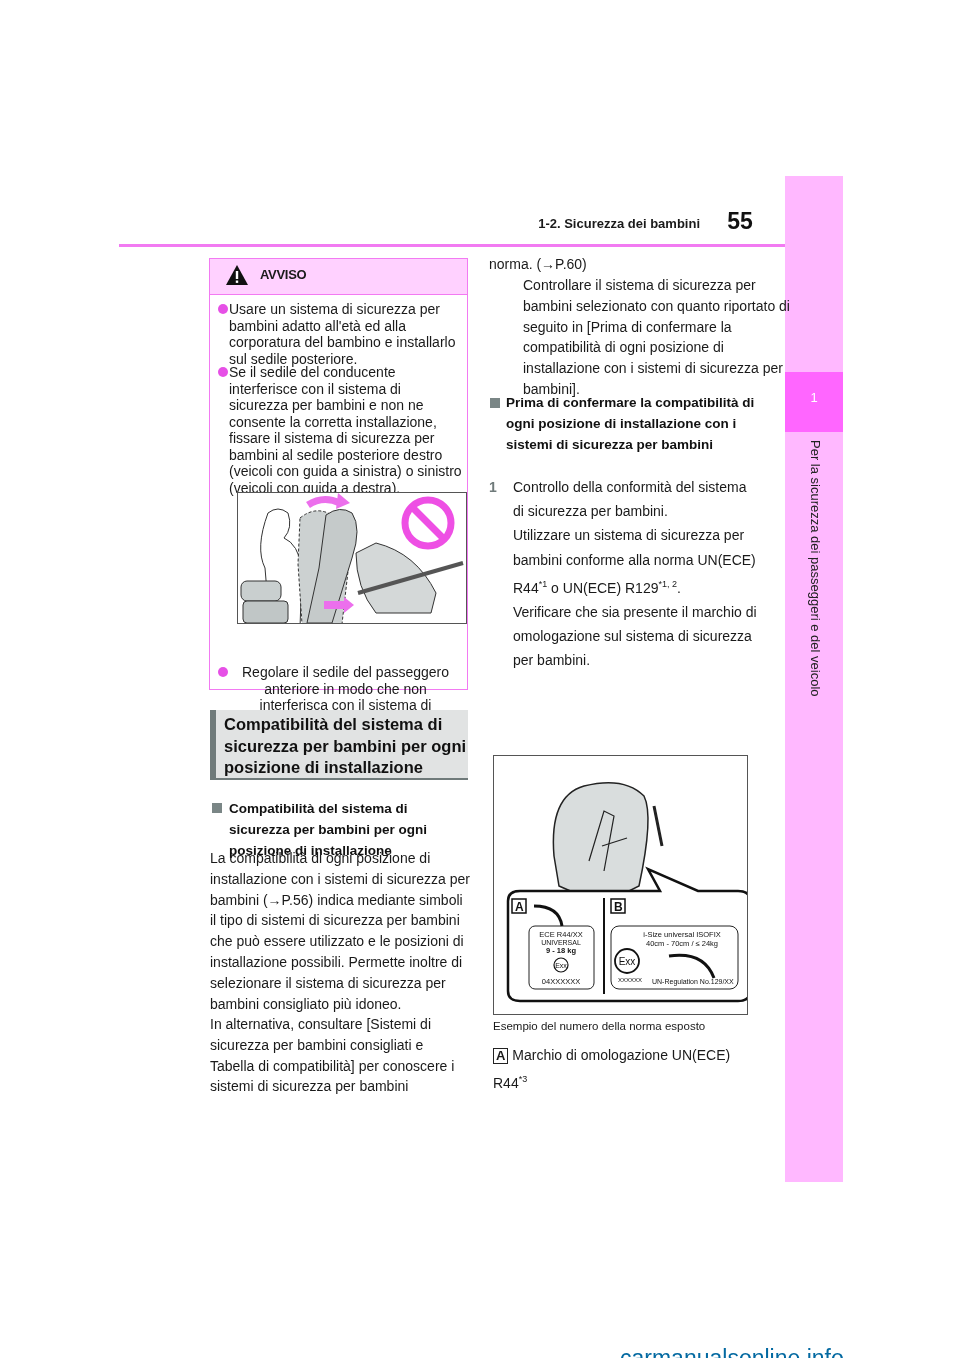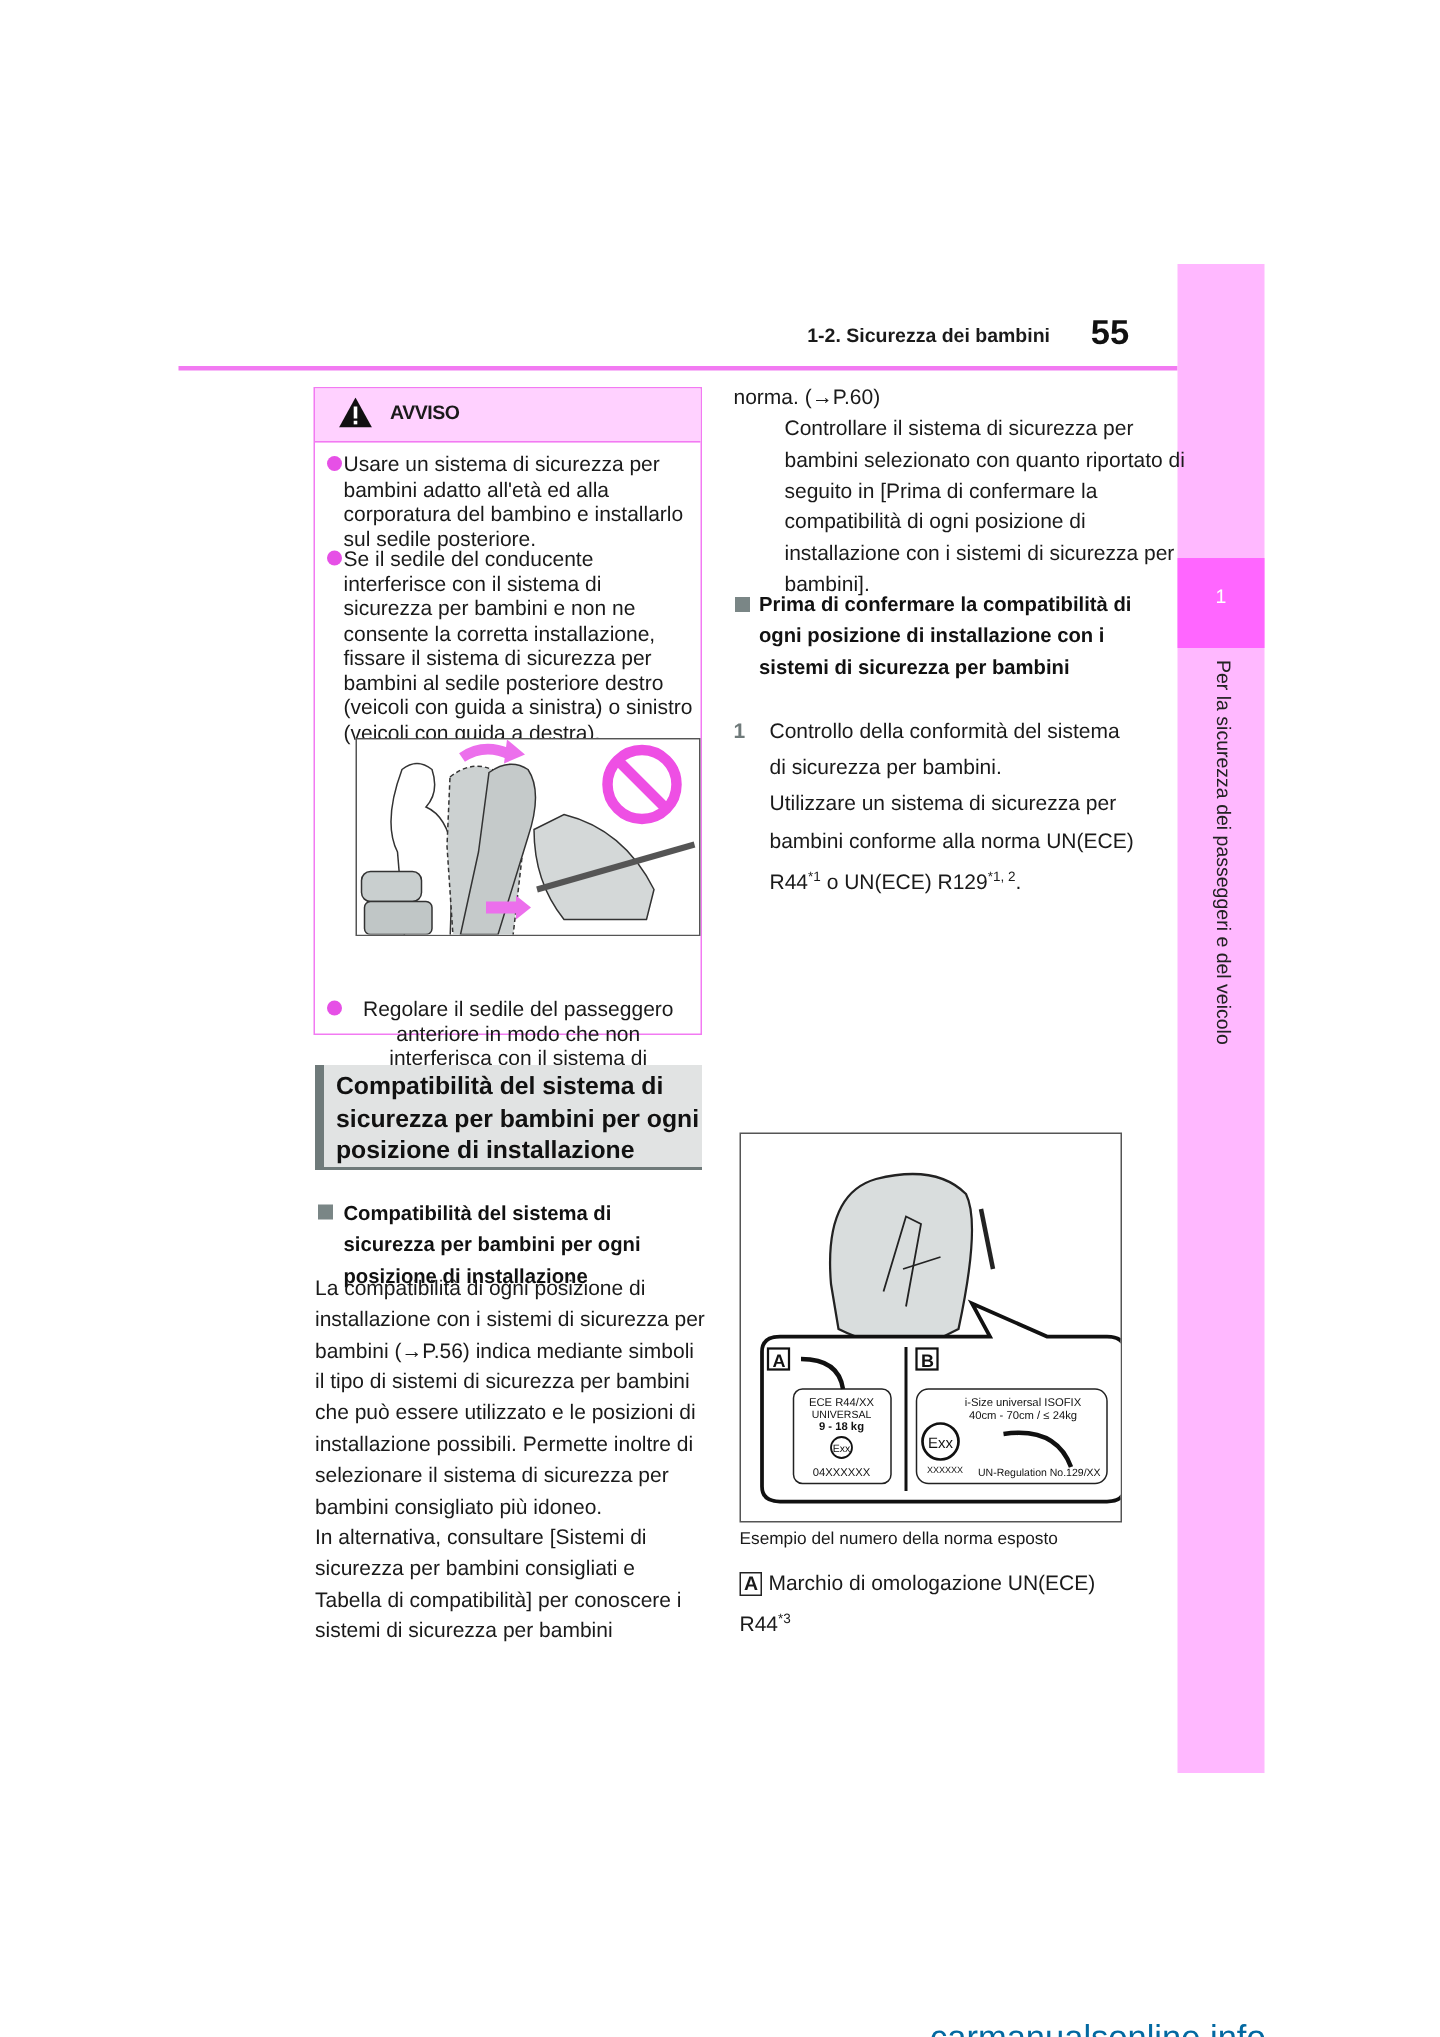--- a/index.html
+++ b/index.html
@@ -129,20 +129,21 @@
 <div class="abs" style="left:489px; top:392px; width:268px;">
   <span class="sq" style="left:1px; top:6px;"></span>
   <div class="subhead" style="padding-left:17px;">Prima di confermare la compatibilità di ogni posizione di installazione con i sistemi di sicurezza per bambini</div>
 </div>
 
 <div class="abs body-text" style="left:489px; top:475px; width:270px; line-height:24.2px;">
   <span style="position:absolute; left:0; top:0; color:#6f7a7a; font-weight:bold;">1</span>
   <div style="padding-left:24px;">
     <div>Controllo della conformità del sistema di sicurezza per bambini.</div>
     <div><span>Utilizzare un sistema di sicurezza per bambini conforme alla norma UN(ECE) R44</span><sup>*1</sup><span> o UN(ECE) R129</span><sup>*1, 2</sup><span>.</span></div>
+    <div>Verificare che sia presente il marchio di omologazione sul sistema di sicurezza per bambini.</div>
   </div>
 </div>
 
 <div class="abs illus2">
   <svg width="253" height="258" viewBox="0 0 253 258" font-family="Liberation Sans, sans-serif">
 
     <path d="M60 100 q-5 -60 30 -70 q40 -10 60 10 q10 20 -5 90 l-20 10 q-30 5 -60 -10 z" fill="#d9dddd" stroke="#222" stroke-width="1.5"></path>
     <path d="M95 105 l15 -50 l10 5 l-10 55" fill="none" stroke="#222" stroke-width="1.2"></path>
     <path d="M108 90 l25 -8" stroke="#222" stroke-width="1.2"></path>
     <line x1="160" y1="50" x2="168" y2="90" stroke="#222" stroke-width="3"></line>

